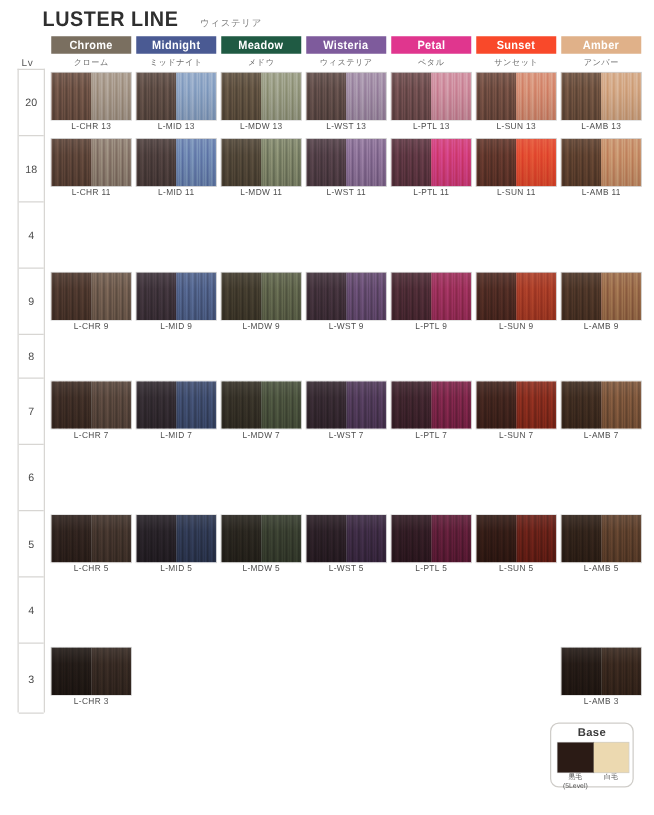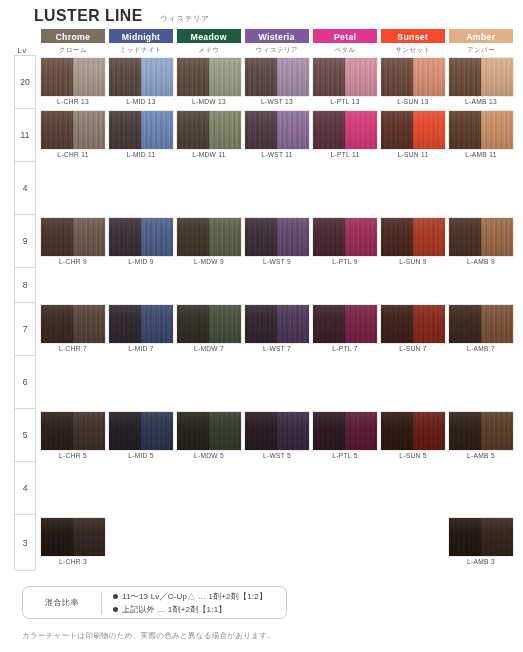--- a/index.html
+++ b/index.html
@@ -130,21 +130,21 @@
     <div class="title-main">LUSTER LINE</div>
     <div class="title-sub">ウィステリア</div>
   </div>
 
   <div class="lv-label">Lv</div>
   <div class="lv-col" id="lv-col" style="height: 515px;">
       <div class="lv-cell" style="height: 53px;">
         <span>20</span>
       </div>
       <div class="lv-cell" style="height: 53px;">
-        <span>11</span>
+        <span>18</span>
       </div>
       <div class="lv-cell" style="height: 53px;">
         <span>4</span>
       </div>
       <div class="lv-cell" style="height: 53px;">
         <span>9</span>
       </div>
       <div class="lv-cell" style="height: 35px;">
         <span>8</span>
       </div>
@@ -524,31 +524,32 @@
         <div class="sw">
           <div class="half hl" style="background: rgb(33, 23, 18);"></div>
           <div class="half hr" style="background: rgb(53, 36, 26);"></div>
           <div class="strands"></div>
           <div class="sheen"></div>
         </div>
         <div class="sw-label" style="top: 40px;">L-AMB 3</div>
       </div>
     </div>
 
-  <div class="ratio-box">
-    <div class="ratio-title">混合比率</div>
-    <div class="ratio-div"></div>
-    <div class="ratio-lines" id="ratio-lines">
-        <div class="ratio-line">
-          <span class="bullet"></span>
-          <span>11〜13 Lv／C-Up△ … 1剤+2剤【1:2】</span>
-        </div>
-        <div class="ratio-line">
-          <span class="bullet"></span>
-          <span>上記以外 … 1剤+2剤【1:1】</span>
-        </div>
-      </div>
+
+
+  <div class="base-box">
+    <div class="base-title">Base</div>
+    <div class="base-swatches">
+      <div class="base-sw" id="base-dark" style="background: rgb(43, 27, 21);">
+          <div class="strands"></div>
+        </div>
+      <div class="base-sw" id="base-light" style="background: rgb(236, 217, 176);">
+          <div class="strands"></div>
+        </div>
+    </div>
+    <div class="base-labels">
+      <div class="base-lb" id="base-dark-lb" style="white-space: pre;">黒毛
+(5Level)</div>
+      <div class="base-lb" id="base-light-lb">白毛</div>
+    </div>
   </div>
 
-  <div class="disclaimer">カラーチャートは印刷物のため、実際の色みと異なる場合があります。</div>
-
-
 </div>
 
 </body></html>

